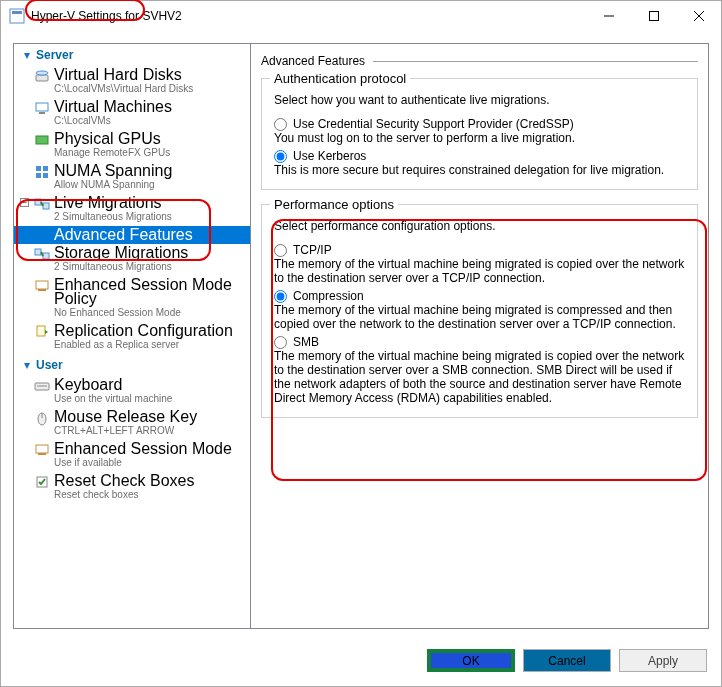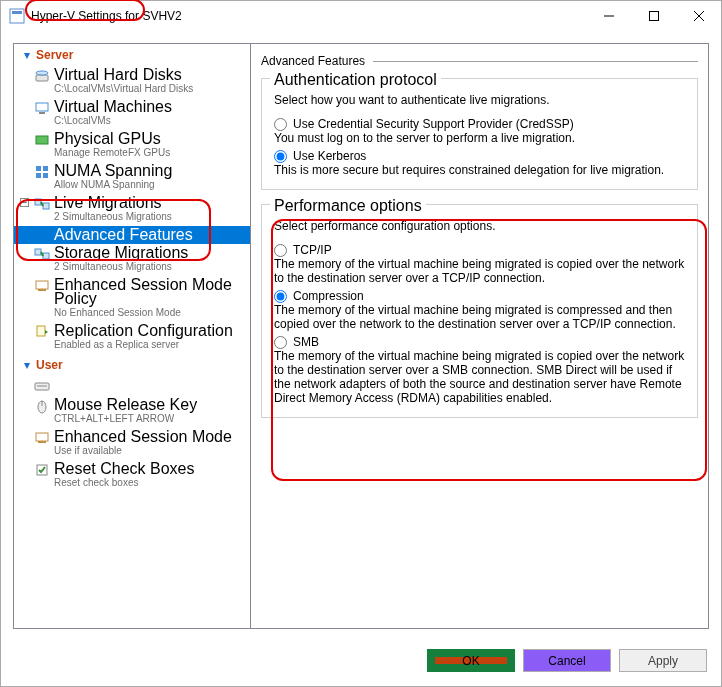--- a/index.html
+++ b/index.html
@@ -8,43 +8,43 @@
   .titlebar { height: 30px; display: flex; align-items: center; padding: 0 0 0 8px; background: #fff; }
   .titlebar .appicon { width: 16px; height: 16px; margin-right: 6px; }
   .titlebar .title { flex: 1; font-size: 12px; }
   .winbtn { width: 45px; height: 30px; display: flex; align-items: center; justify-content: center; }
   .winbtn svg { display: block; }
   .content { flex: 1; display: flex; padding: 12px; gap: 0; overflow: hidden; }
   .leftpane { width: 238px; border: 1px solid #828790; background: #fff; overflow: auto; }
   .rightpane { flex: 1; border: 1px solid #828790; border-left: none; background: #fff; padding: 6px 10px 10px 10px; overflow: auto; }
   .section-hdr { display: flex; align-items: center; padding: 4px 6px; color: #0a4a9e; font-weight: 400; }
   .section-hdr .chev { width: 14px; text-align: center; color: #1a6fd4; font-size: 12px; }
-  .section-hdr .lbl { margin-left: 2px; font-size: 12px; color: #c2410c; font-weight: bold; }
+  .section-hdr .lbl { margin-left: 2px; font-size: 12px; color: #0369a1; font-weight: bold; }
   .tree-item { padding: 2px 0 2px 20px; position: relative; }
   .tree-item.level2 { padding-left: 40px; }
   .tree-item .row { display: flex; align-items: flex-start; }
   .tree-item .exp { position: absolute; left: 6px; top: 4px; width: 9px; height: 9px; border: 1px solid #888; background: #fff; display: flex; align-items: center; justify-content: center; font-size: 9px; line-height: 1; cursor: pointer; }
   .tree-item .ic { width: 16px; height: 16px; margin-right: 4px; flex: none; }
   .tree-item .txt { display: flex; flex-direction: column; line-height: 14px; }
   .tree-item .name { font-size: 16px; color: #000; }
   .tree-item .desc { font-size: 10px; color: #6d6d6d; }
   .tree-item.selected { background: #0078d7; }
   .tree-item.selected .name, .tree-item.selected .desc { color: #fff; }
   .right-title { display: flex; align-items: center; margin: 4px 0 10px 0; }
   .right-title .lbl { font-size: 12px; color: #000; padding-right: 8px; }
   .right-title .rule { flex: 1; height: 1px; background: #a0a0a0; }
   .groupbox { border: 1px solid #d0d0d0; padding: 10px 12px 12px 12px; margin: 0 0 14px 0; position: relative; }
-  .groupbox .gtitle { position: absolute; top: -8px; left: 8px; background: #fff; padding: 0 4px; font-size: 16px; }
+  .groupbox .gtitle { position: absolute; top: -8px; left: 8px; background: #fff; padding: 0 4px; font-size: 13px; }
   .gdesc { margin: 4px 0 10px 0; font-size: 12px; }
   .opt { display: flex; align-items: center; margin: 4px 0 0 0; }
   .opt input[type=radio] { margin: 1px 6px 0 0; }
   .opt .olabel { font-size: 12px; }
   .footer { display: flex; justify-content: flex-end; padding: 8px 14px 14px 0; gap: 8px; }
-  .btn { width: 88px; height: 23px; border: 1px solid #adadad; background: #8b5cf6; font-size: 12px; display: flex; align-items: center; justify-content: center; }
-  .btn.primary { border: 8px solid #15803d; background: #c2410c; height: 23px; }
+  .btn { width: 88px; height: 23px; border: 1px solid #adadad; background: #0369a1; font-size: 12px; display: flex; align-items: center; justify-content: center; }
+  .btn.primary { border: 4px solid #15803d; background: #1d4ed8; height: 23px; }
   .btn.disabled { color: #404040; background: #efefef; }
   
   .redbox { position: absolute; border: 2px solid #e00000; border-radius: 12px; pointer-events: none; }
 </style>
 </head>
 <body>
 
 <div class="window" style="position:relative">
 
   <div class="titlebar">
@@ -201,20 +201,24 @@
         <span class="chev">▾</span>
         <span class="lbl">User</span>
       </div>
 
       <div class="tree-item">
           <div class="row">
         <span class="ic"><svg width="16" height="16">
                 <rect x="1" y="5" width="14" height="7" rx="1" fill="#eee" stroke="#888"></rect>
                 <line x1="3" y1="8" x2="13" y2="8" stroke="#888"></line>
               </svg></span>
+        <span class="txt">
+              <span class="name">Keyboard</span>
+              <span class="desc">Use on the virtual machine</span>
+            </span>
       </div>
         </div>
 
       <div class="tree-item">
           <div class="row">
         <span class="ic"><svg width="16" height="16">
                 <ellipse cx="8" cy="9" rx="4" ry="6" fill="#eee" stroke="#888"></ellipse>
                 <line x1="8" y1="3" x2="8" y2="8" stroke="#888"></line>
               </svg></span>
         <span class="txt">

